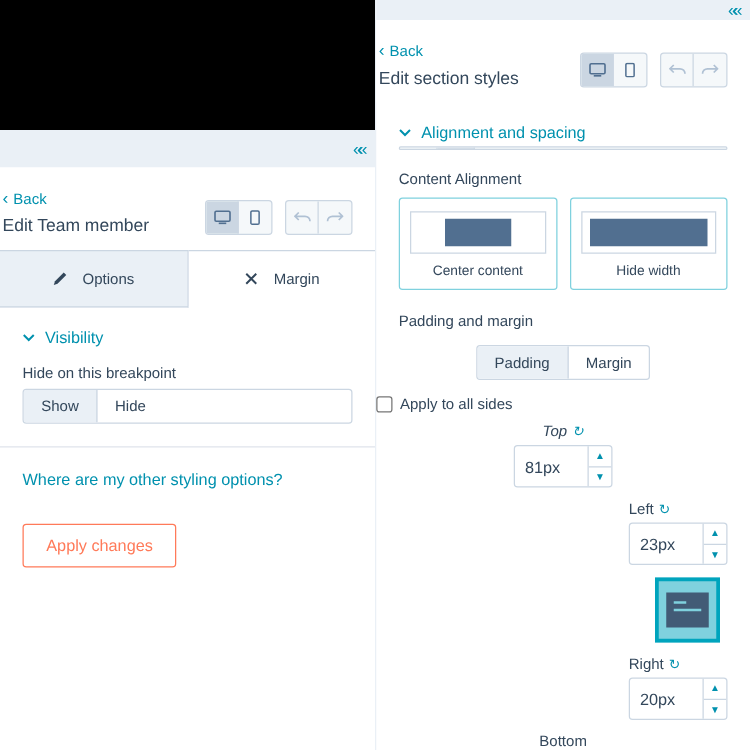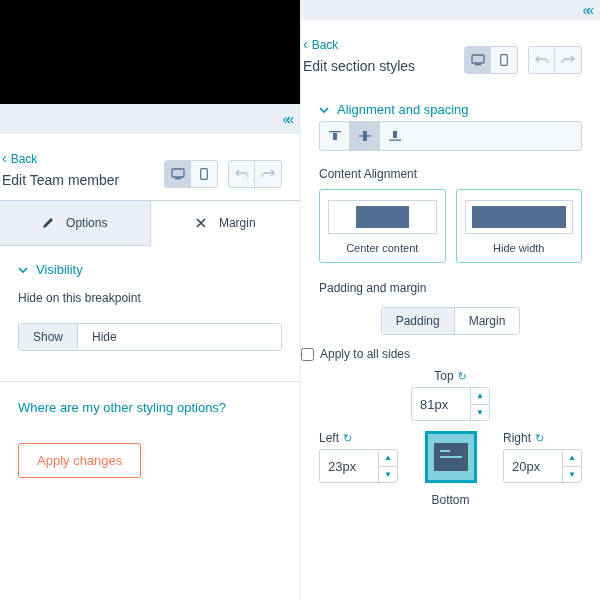--- a/index.html
+++ b/index.html
@@ -30,21 +30,21 @@
   .tabs { display: flex; }
   .tab { flex: 1; height: 46px; display: flex; align-items: center; justify-content: center; gap: 12px; font-size: 12px; color: #33475b; background: #eaf0f6; border-bottom: 1px solid #cbd6e2; border-top: 1px solid #cbd6e2; cursor: pointer; }
   .tab.active { background: #fff; border-bottom: 1px solid #fff; }
   .tab:first-child { border-right: 1px solid #cbd6e2; }
 
   .section-toggle { display: flex; align-items: center; gap: 8px; padding: 16px 18px 4px 18px; color: #0091ae; font-size: 13px; font-weight: 500; cursor: pointer; }
   .caret { display: inline-block; transform: rotate(0deg); }
 
   .field-label { color: #33475b; font-size: 12px; padding: 10px 18px 6px 18px; }
 
-  .seg2 { display: inline-flex; border: 1px solid #cbd6e2; border-radius: 3px; margin: 12px 18px; overflow: hidden; background: #fff; }
+  .seg2 { display: inline-flex; border: 1px solid #cbd6e2; border-radius: 3px; margin: 0 18px; overflow: hidden; background: #fff; }
   .seg2 .opt { padding: 6px 14px; font-size: 12px; color: #33475b; cursor: pointer; border-right: 1px solid #cbd6e2; }
   .seg2 .opt:last-child { border-right: none; }
   .seg2 .opt.active { background: #eaf0f6; }
 
   .divider { height: 1px; background: #dfe3eb; margin: 18px 0 0 0; }
 
   .help-link { color: #0091ae; font-size: 13px; font-weight: 500; padding: 18px; cursor: pointer; }
 
   .apply-btn { margin: 10px 18px; border: 1px solid #ff7a59; color: #ff7a59; background: #fff; padding: 9px 18px; font-size: 13px; border-radius: 3px; cursor: pointer; display: inline-block; }
 
@@ -62,21 +62,21 @@
   .card .cap { font-size:11px; color:#33475b; }
 
   .center-seg { text-align:center; margin: 4px 0; }
   .center-seg .seg2 { margin: 0; }
 
   .check-row { display:flex; align-items:center; justify-content:flex-start; gap:6px; padding: 8px 0; font-size:12px; color:#33475b; }
   .check-row input { width:13px; height:13px; }
 
   .spacing-grid { padding: 0 18px; position:relative; }
   .sp-row { display:flex; align-items:center; justify-content:center; gap:10px; }
-  .sp-label-top { font-size:12px; color:#33475b; display:flex; align-items:center; gap:4px; justify-content:center; margin-bottom:4px; }
+  .sp-label-top { font-size:12px; color:#33475b; display:flex; align-items:center; gap:4px; justify-content:center; margin-bottom:4px;font-style:italic; }
   .sp-label-side { font-size:12px; color:#33475b; display:flex; align-items:center; gap:4px; margin-bottom:4px; }
   .reset-ic { color:#0091ae; font-size:11px; }
 
   .numbox { display:inline-flex; border:1px solid #cbd6e2; border-radius:3px; background:#fff; height:34px; }
   .numbox input { border:none; width:58px; padding:0 8px; font-size:13px; color:#33475b; background:transparent; outline:none; }
   .spin { display:flex; flex-direction:column; border-left:1px solid #cbd6e2; }
   .spin div { width:18px; flex:1; display:flex; align-items:center; justify-content:center; color:#0091ae; font-size:8px; cursor:pointer; }
   .spin div:first-child { border-bottom:1px solid #cbd6e2; }
 
   .mid-icon { width:52px; height:52px; border:3px solid #00a4bd; background:#7fd1de; display:flex; align-items:center; justify-content:center; margin: 0 6px; }
@@ -281,21 +281,21 @@
     <div class="sp-row">
       <div class="numbox">
         <input value="81px" style="">
         <div class="spin">
             <div>▲</div>
             <div>▼</div>
           </div>
       </div>
     </div>
 
-    <div class="sp-row" style="margin-top:10px; align-items:center; justify-content:space-between;">
+    <div class="sp-row" style="margin-top:10px; align-items:flex-end; justify-content:space-between;flex-direction:column;">
       <div class="side-col">
         <div class="sp-label-side">
           <span>Left</span>
           <span class="reset-ic">↻</span>
         </div>
         <div class="numbox">
           <input value="23px" style="">
           <div class="spin">
               <div>▲</div>
               <div>▼</div>

